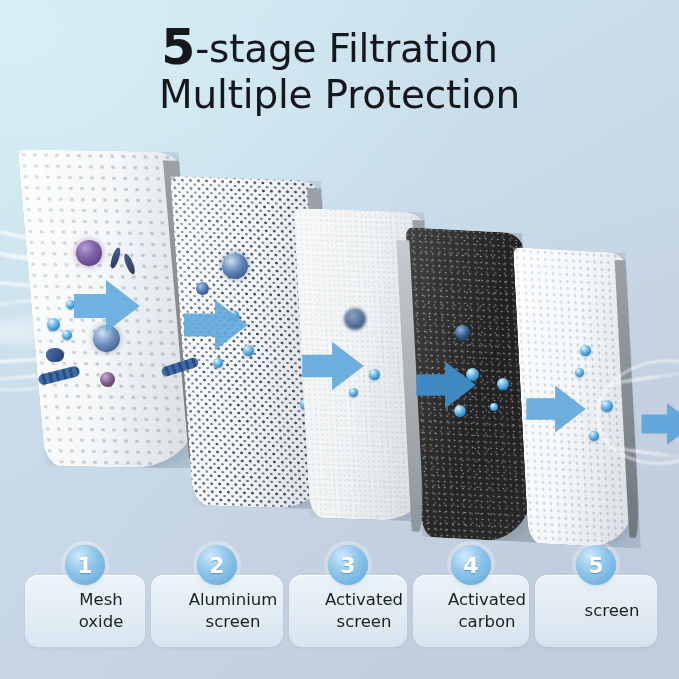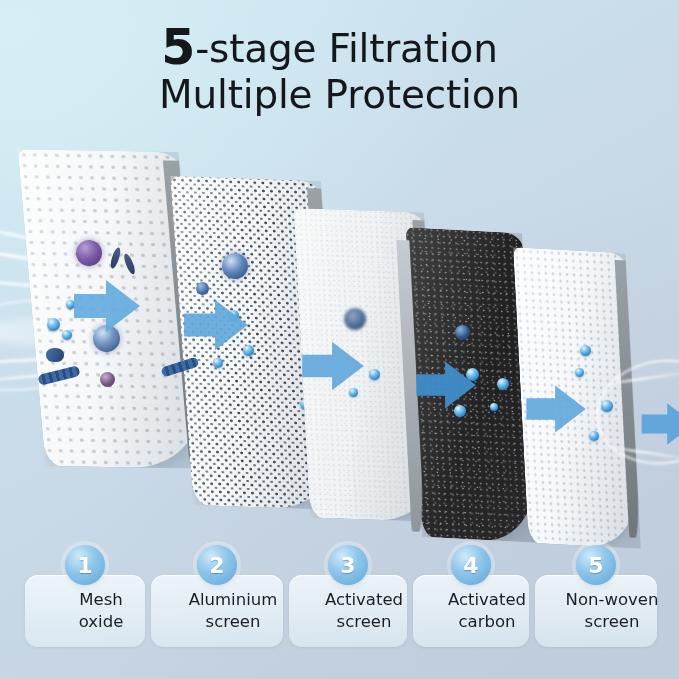--- a/index.html
+++ b/index.html
@@ -263,20 +263,19 @@
       <div class="label">
         <span>Activated</span>
         <span>carbon</span>
       </div>
       <div class="badge">4</div>
     </div>
 
     <div class="item" style="left:535px;width:122px;">
       <div class="card"></div>
       <div class="label">
-        <span>Non-woven</span>
         <span>screen</span>
       </div>
       <div class="badge">5</div>
     </div>
 
   </div>
 </div>
 
 </body></html>

